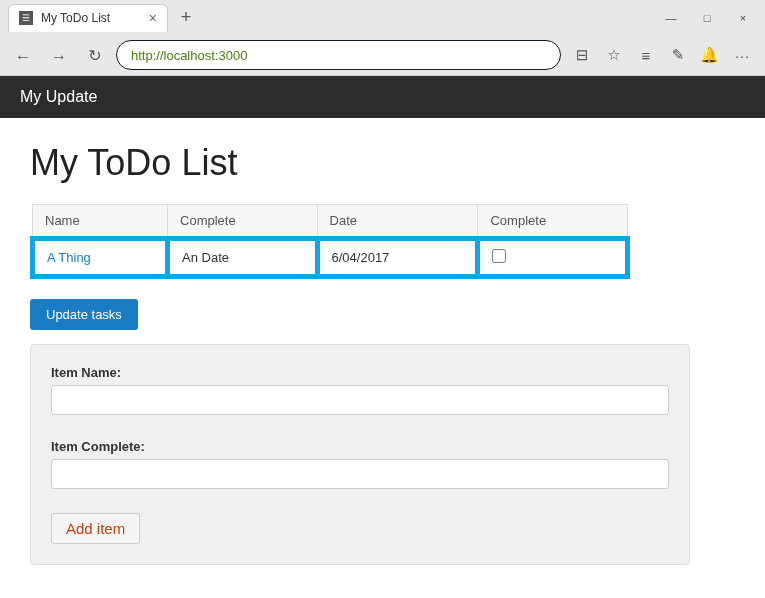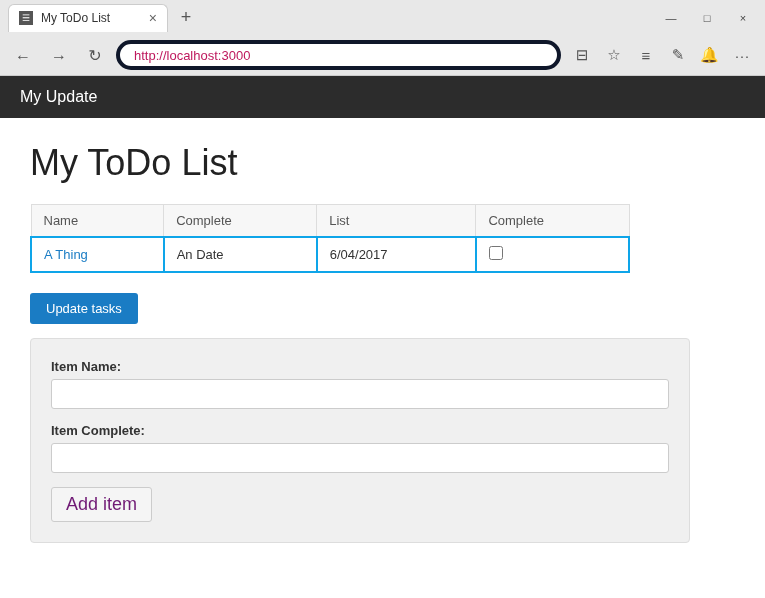--- a/index.html
+++ b/index.html
@@ -115,27 +115,27 @@
       border-radius: 50%;
       cursor: pointer;
       color: #555;
       font-size: 16px;
     }
 
     .url-box {
       flex: 1;
       height: 30px;
       background: #fff;
-      border: 4px solid #0f172a;
+      border: 1px solid #0f172a;
       border-radius: 15px;
       display: flex;
       align-items: center;
       padding: 0 14px;
       font-size: 13px;
-      color: #be185d;
+      color: #4d7c0f;
     }
 
     .toolbar-icons {
       display: flex;
       align-items: center;
       gap: 2px;
     }
 
     .toolbar-icon {
       width: 30px;
@@ -190,21 +190,21 @@
       background: #f7f7f7;
       border: 1px solid #ddd;
       padding: 8px 12px;
       text-align: left;
       font-weight: 400;
       color: #555;
       font-size: 13px;
     }
 
     .task-table td {
-      border: 2px solid #0ea5e9;
+      border: 5px solid #0ea5e9;
       padding: 8px 12px;
       font-size: 13px;
       color: #333;
     }
 
     .task-table td a {
       color: #1a7cc4;
       text-decoration: none;
     }
 
@@ -228,21 +228,21 @@
     
     .add-form {
       background: #f0f0f0;
       border: 1px solid #ddd;
       border-radius: 4px;
       padding: 20px;
       width: 660px;
     }
 
     .form-group {
-      margin-bottom: 14px;
+      margin-bottom: 24px;
     }
 
     .form-label {
       display: block;
       font-weight: 600;
       font-size: 13px;
       color: #333;
       margin-bottom: 5px;
     }
 
@@ -251,25 +251,25 @@
       height: 30px;
       border: 1px solid #ccc;
       border-radius: 3px;
       padding: 0 8px;
       font-size: 13px;
       background: #fff;
     }
 
     .add-item-btn {
       background: #f5f5f5;
-      color: #701a75;
+      color: #c2410c;
       border: 1px solid #ccc;
       padding: 6px 14px;
       border-radius: 3px;
-      font-size: 18px;
+      font-size: 15px;
       cursor: pointer;
     }
   </style>
 </head>
 <body>
 
 <div class="browser-chrome">
 
   <div class="tab-bar">
     <div class="tab">
@@ -310,21 +310,21 @@
 <div class="app-content">
 
   <h1 class="page-title">My ToDo List</h1>
 
   
   <table class="task-table">
     <thead>
       <tr>
         <th>Name</th>
         <th>Complete</th>
-        <th>List</th>
+        <th>Date</th>
         <th>Complete</th>
       </tr>
     </thead>
     <tbody>
       <tr class="table-row">
         <td>
           <a href="#">A Thing</a>
         </td>
         <td>An Date</td>
         <td>6/04/2017</td>

